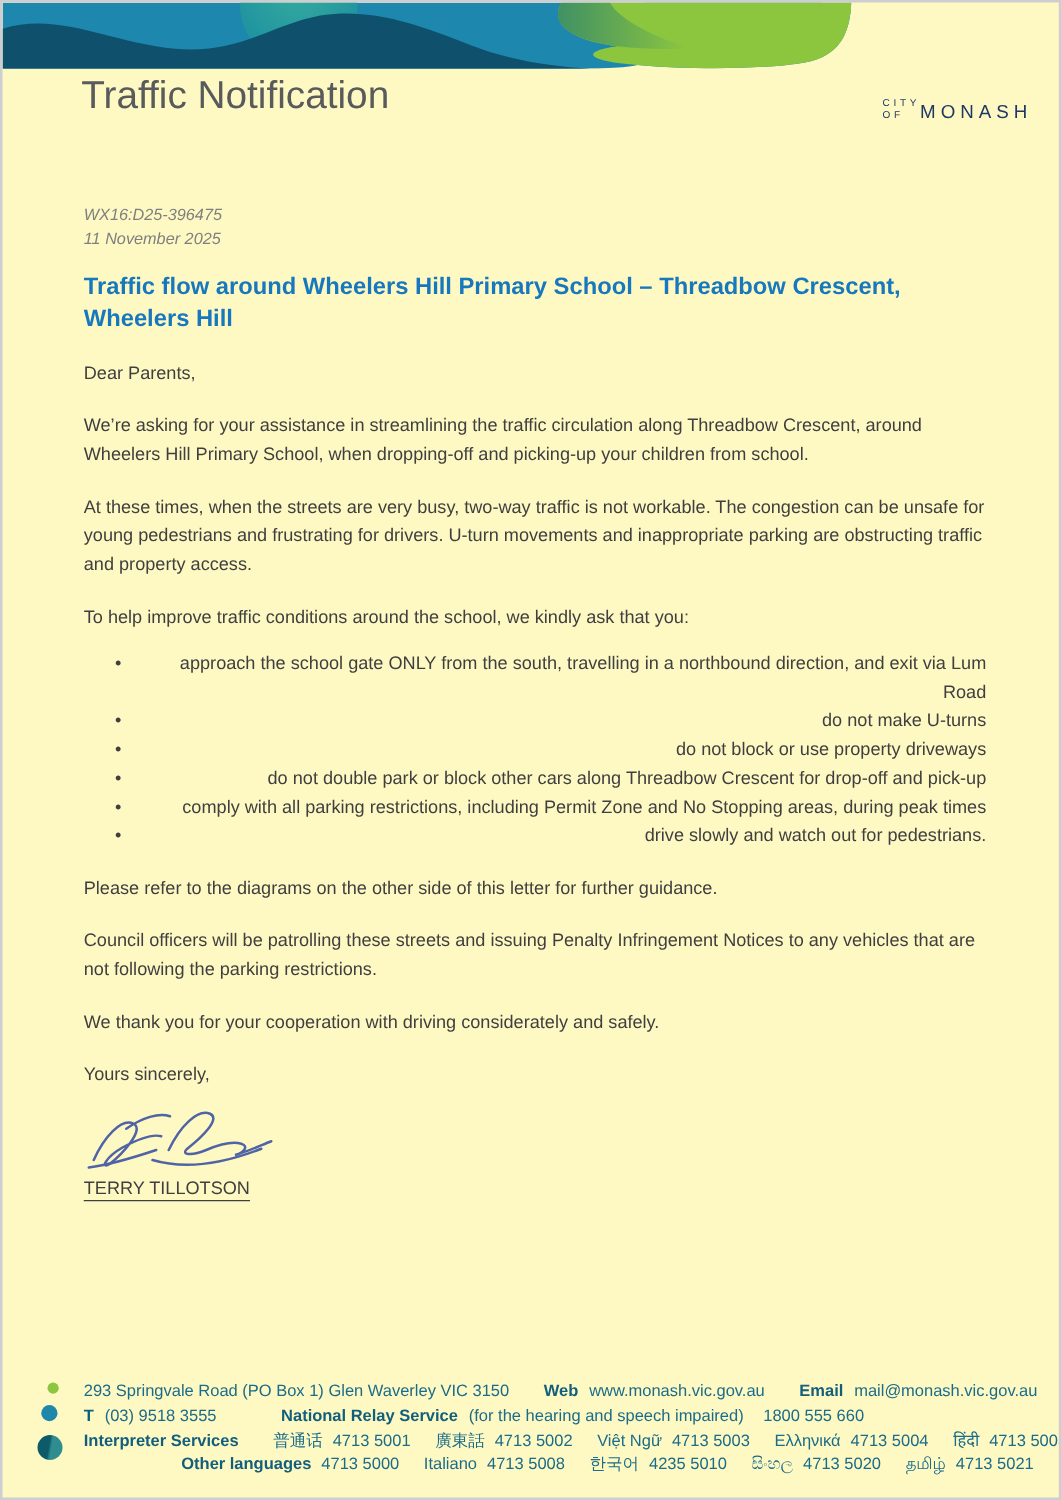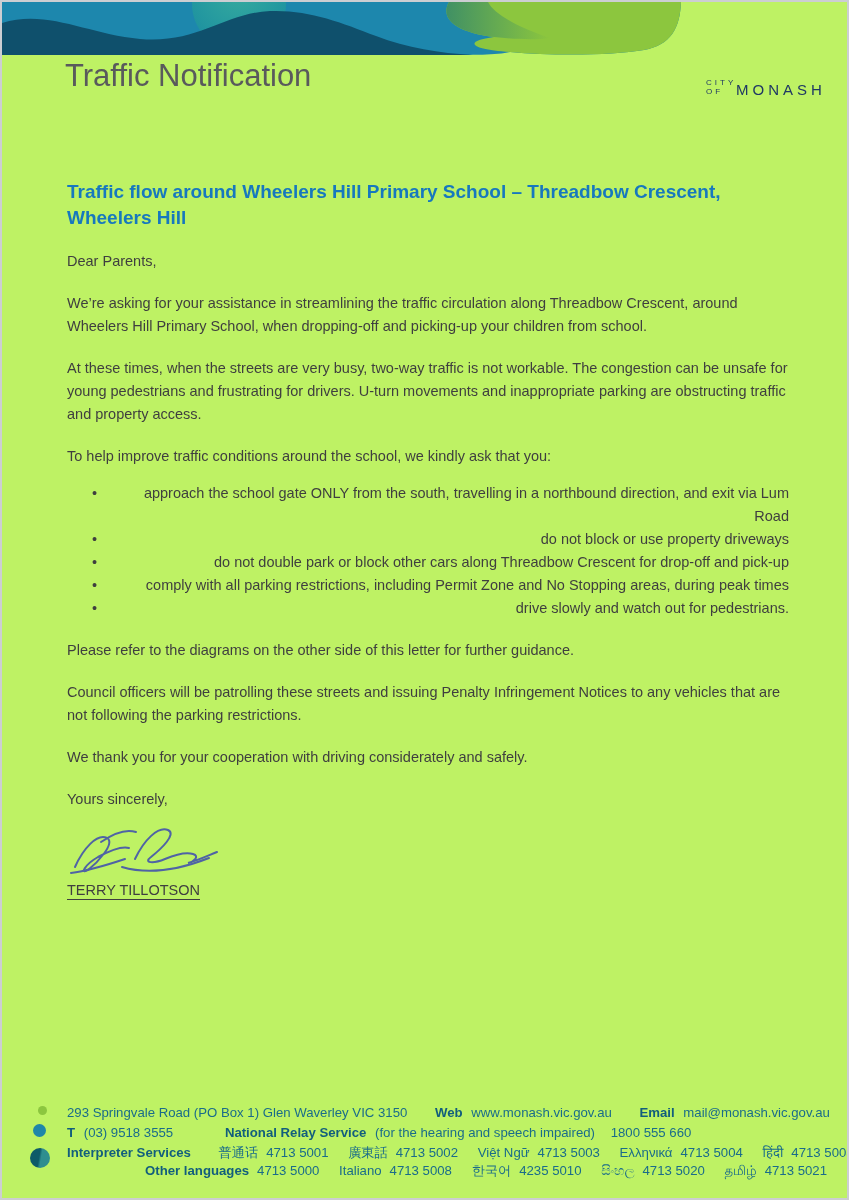--- a/index.html
+++ b/index.html
@@ -1,20 +1,20 @@
 <!DOCTYPE html>
 <html><head>
 <meta charset="utf-8">
 <style>
   * { margin:0; padding:0; box-sizing:border-box; }
   html,body { background:#ffffff; }
   body { font-family:"Liberation Sans", sans-serif; }
   .page {
     position:relative; width:849px; height:1200px; margin:0 auto;
-    background:#bef264; border:2px solid #ccced2; overflow:hidden;
+    background:#fef9c3; border:2px solid #ccced2; overflow:hidden;
   }
 
   
   .banner { position:absolute; top:0; left:0; width:690px; height:53px; }
   .banner svg { display:block; width:100%; height:100%; }
 
   .doc-title {
     position:absolute; top:56px; left:63px;
     font-size:31px; font-weight:400; color:#595a5c; letter-spacing:0;
   }
@@ -116,31 +116,36 @@
 
   <div class="logo">
     <svg class="logo-mark" viewBox="0 0 50 50">
       <path d="M0 0 C10 2 21 13 25 28 C29 13 40 2 50 0 L50 50 L0 50 Z" fill="#1f3864"></path>
     </svg>
     <div class="logo-cityof">CITY OF</div>
     <div class="logo-monash">MONASH</div>
   </div>
 
   <div class="content">
+    <div class="ref-block">
+      <div>WX16:D25-396475</div>
+      <div>11 November 2025</div>
+    </div>
 
     <div class="letter-heading">Traffic flow around Wheelers Hill Primary School – Threadbow Crescent, Wheelers Hill</div>
 
     <p>Dear Parents,</p>
 
     <p>We’re asking for your assistance in streamlining the traffic circulation along Threadbow Crescent, around Wheelers Hill Primary School, when dropping-off and picking-up your children from school.</p>
     <p>At these times, when the streets are very busy, two-way traffic is not workable. The congestion can be unsafe for young pedestrians and frustrating for drivers. U-turn movements and inappropriate parking are obstructing traffic and property access.</p>
     <p>To help improve traffic conditions around the school, we kindly ask that you:</p>
 
     <ul>
       <li>approach the school gate ONLY from the south, travelling in a northbound direction, and exit via Lum Road</li>
+      <li>do not make U-turns</li>
       <li>do not block or use property driveways</li>
       <li>do not double park or block other cars along Threadbow Crescent for drop-off and pick-up</li>
       <li>comply with all parking restrictions, including Permit Zone and No Stopping areas, during peak times</li>
       <li>drive slowly and watch out for pedestrians.</li>
     </ul>
 
     <p>Please refer to the diagrams on the other side of this letter for further guidance.</p>
     <p>Council officers will be patrolling these streets and issuing Penalty Infringement Notices to any vehicles that are not following the parking restrictions.</p>
     <p>We thank you for your cooperation with driving considerately and safely.</p>
     <p>Yours sincerely,</p>

